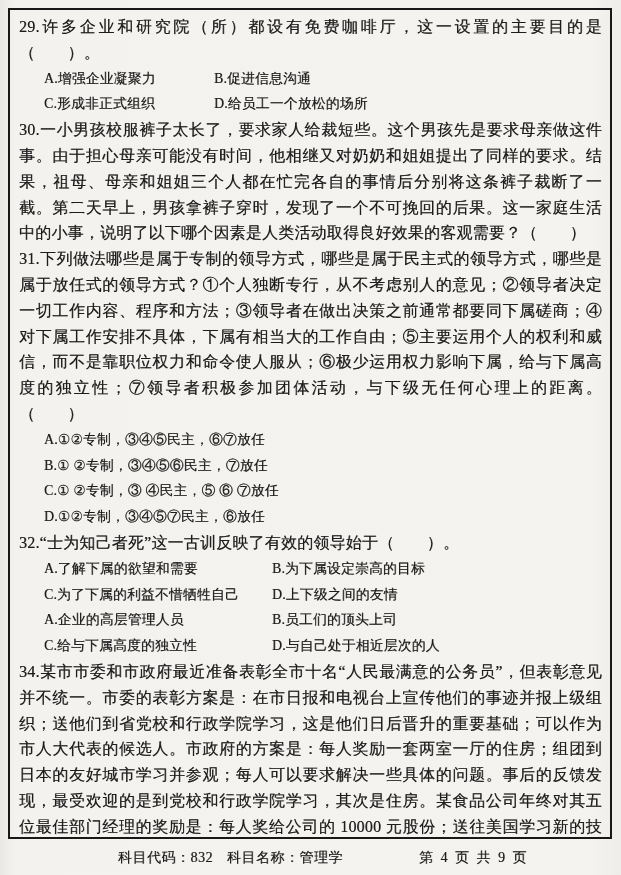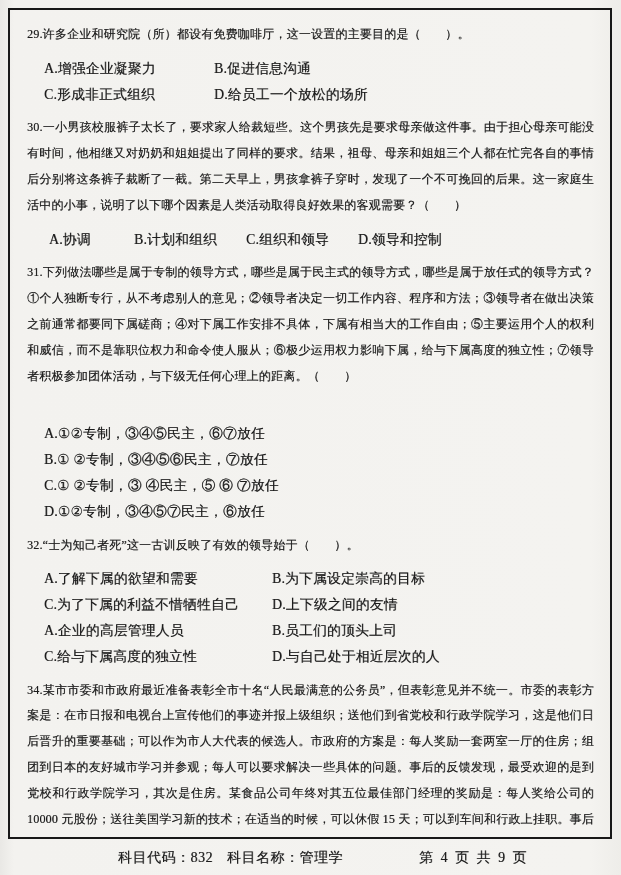--- a/index.html
+++ b/index.html
@@ -20,42 +20,42 @@
     left: 8px;
     top: 8px;
     width: 604px;
     height: 831px;
     border: 2px solid #181818;
     box-sizing: border-box;
     padding: 4px 8px 0 9px;
     overflow: hidden;
   }
   .stem {
-    margin: 8px;
-    font-size: 12px;
+    margin: 0;
+    font-size: 16px;
     line-height: 25.8px;
     text-align: justify;
     letter-spacing: 0.2px;
     text-shadow: 0.4px 0 0 rgba(25,25,25,0.55);
   }
   .opts {
     font-size: 13.8px;
     line-height: 25.8px;
     letter-spacing: 0.2px;
     text-shadow: 0.4px 0 0 rgba(25,25,25,0.55);
   }
   .opts-2col { display: grid; padding-left: 25px; }
   .cols-narrow { grid-template-columns: 170px 1fr; }
   .cols-wide   { grid-template-columns: 228px 1fr; }
   .opts-row {
     display: grid;
     grid-template-columns: 85px 112px 112px 1fr;
     padding-left: 30px;
   }
-  .opts-stack { padding-left: 25px; margin-top: 32px; }
+  .opts-stack { padding-left: 25px; }
   .opts-stack .option { display: block; }
   .option { white-space: nowrap; }
   .page-footer {
     position: absolute;
     left: 0;
     top: 847px;
     width: 621px;
     font-size: 14px;
     line-height: 22px;
     letter-spacing: 0.5px;
@@ -79,26 +79,20 @@
     <div class="opts opts-2col cols-narrow">
       <span class="option">A.增强企业凝聚力</span>
       <span class="option">B.促进信息沟通</span>
       <span class="option">C.形成非正式组织</span>
       <span class="option">D.给员工一个放松的场所</span>
     </div>
   </section>
 
   <section>
     <p class="stem">30.一小男孩校服裤子太长了，要求家人给裁短些。这个男孩先是要求母亲做这件事。由于担心母亲可能没有时间，他相继又对奶奶和姐姐提出了同样的要求。结果，祖母、母亲和姐姐三个人都在忙完各自的事情后分别将这条裤子裁断了一截。第二天早上，男孩拿裤子穿时，发现了一个不可挽回的后果。这一家庭生活中的小事，说明了以下哪个因素是人类活动取得良好效果的客观需要？（　　）</p>
-    <div class="opts opts-row">
-      <span class="option">A.协调</span>
-      <span class="option">B.计划和组织</span>
-      <span class="option">C.组织和领导</span>
-      <span class="option">D.领导和控制</span>
-    </div>
   </section>
 
   <section>
     <p class="stem">31.下列做法哪些是属于专制的领导方式，哪些是属于民主式的领导方式，哪些是属于放任式的领导方式？①个人独断专行，从不考虑别人的意见；②领导者决定一切工作内容、程序和方法；③领导者在做出决策之前通常都要同下属磋商；④对下属工作安排不具体，下属有相当大的工作自由；⑤主要运用个人的权利和威信，而不是靠职位权力和命令使人服从；⑥极少运用权力影响下属，给与下属高度的独立性；⑦领导者积极参加团体活动，与下级无任何心理上的距离。（　　）</p>
     <div class="opts opts-stack">
       <span class="option">A.①②专制，③④⑤民主，⑥⑦放任</span>
       <span class="option">B.① ②专制，③④⑤⑥民主，⑦放任</span>
       <span class="option">C.① ②专制，③ ④民主，⑤ ⑥ ⑦放任</span>
       <span class="option">D.①②专制，③④⑤⑦民主，⑥放任</span>
     </div>

